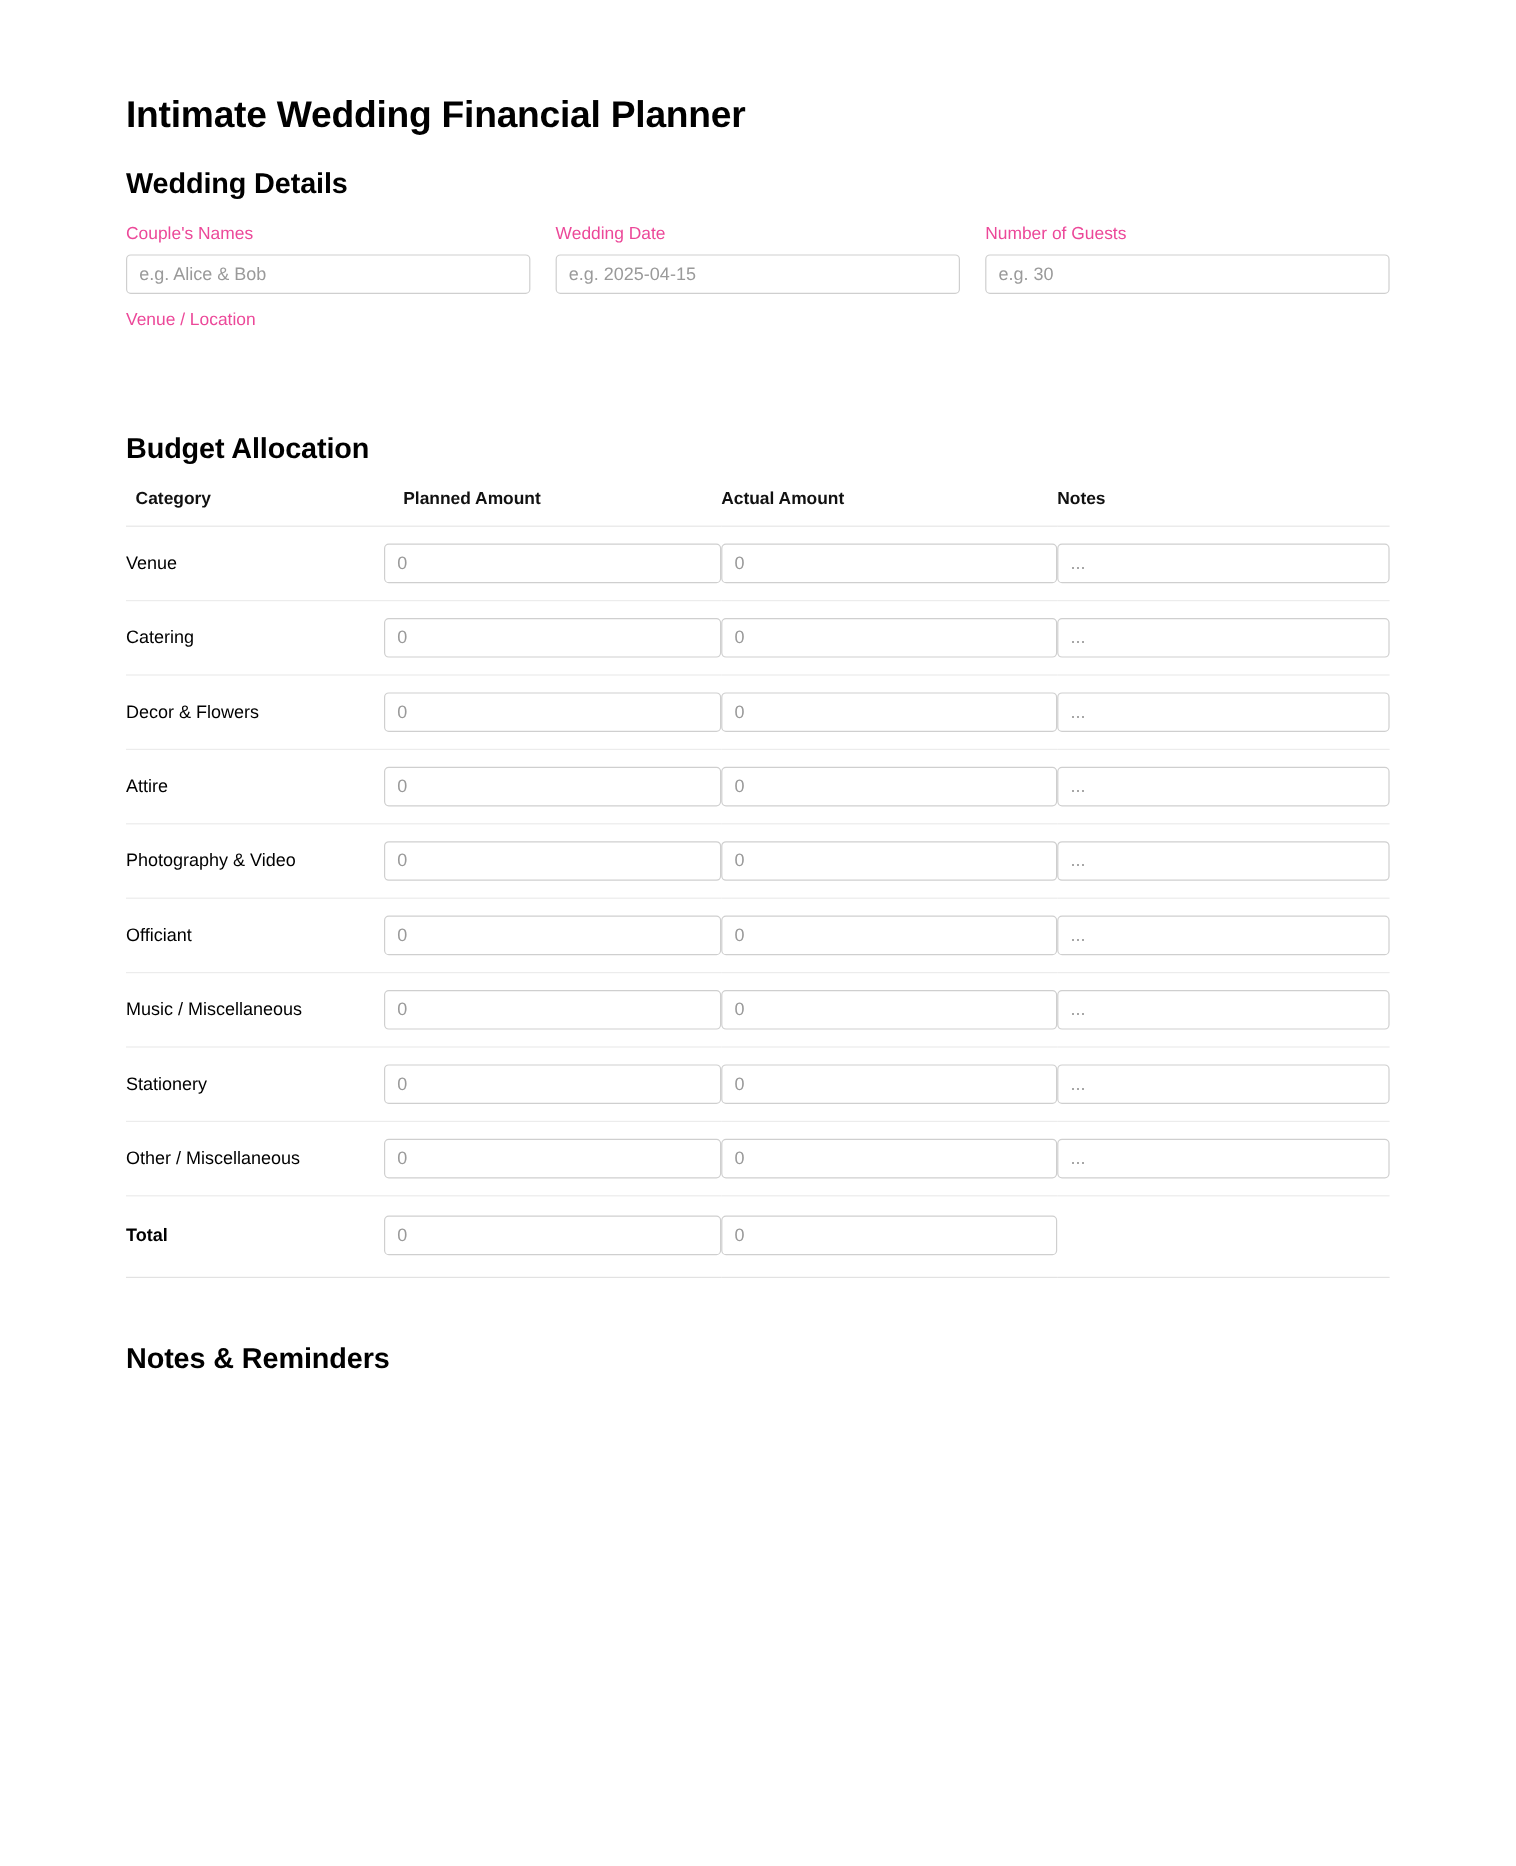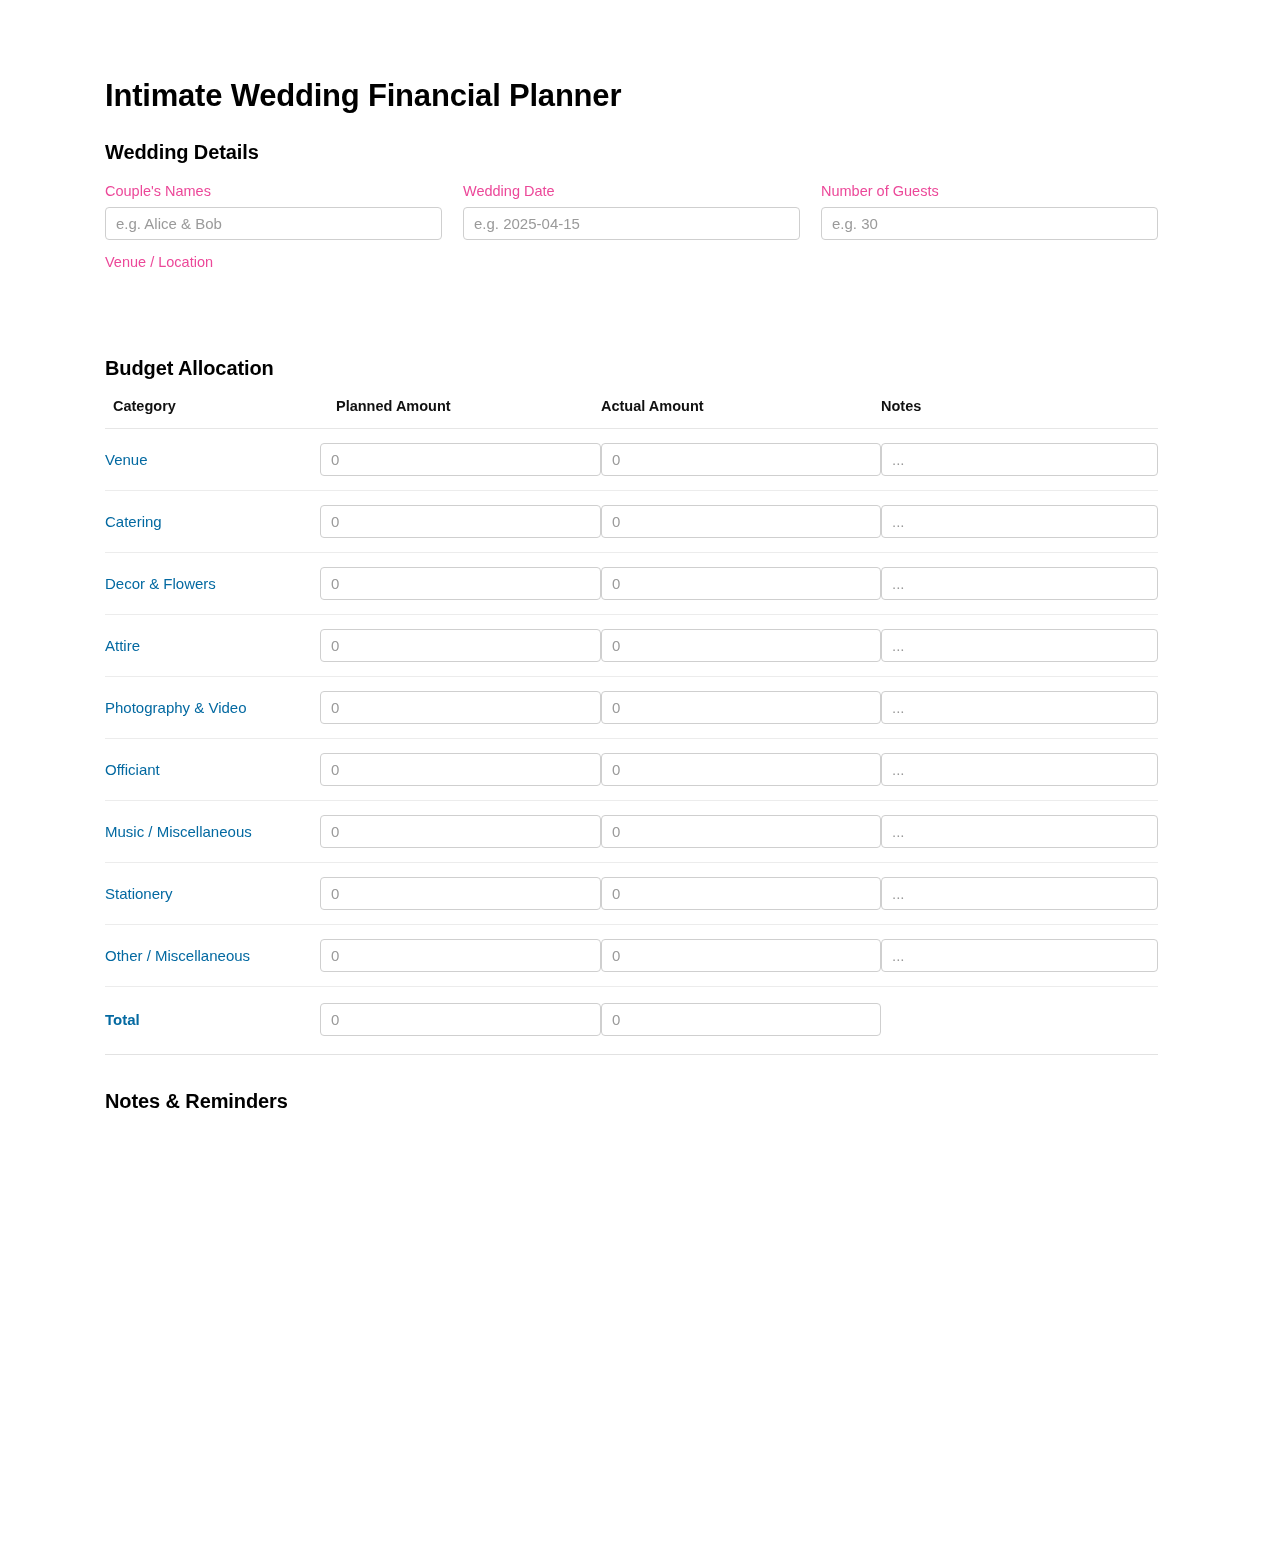--- a/index.html
+++ b/index.html
@@ -26,21 +26,21 @@
   }
 
   h1.page-title {
     font-size: 31px;
     font-weight: bold;
     letter-spacing: -0.2px;
     margin: 0 0 26px 0;
     line-height: 1.15;
   }
   h2.section-title {
-    font-size: 20px;
+    font-size: 24px;
     font-weight: bold;
     margin: 0 0 18px 0;
     line-height: 1.2;
     letter-spacing: -0.1px;
   }
 
   
   .form-grid {
     display: grid;
     grid-template-columns: 1fr 1fr 1fr;
@@ -69,21 +69,21 @@
     border-radius: 4px;
     background: #ffffff;
     outline: none;
     width: 100%;
   }
   input.text-input::placeholder { color: #9a9a9a; opacity: 1; }
 
   .details-block { margin-bottom: 64px; }
 
   
-  .budget-block { margin-bottom: 34px; }
+  .budget-block { margin-bottom: 54px; }
   table.budget {
     width: 1053px;
     border-collapse: collapse;
     table-layout: fixed;
   }
   table.budget col.c-cat    { width: 215px; }
   table.budget col.c-plan   { width: 281px; }
   table.budget col.c-actual { width: 280px; }
   table.budget col.c-notes  { width: 277px; }
 
@@ -102,21 +102,21 @@
 
   table.budget td {
     border-bottom: 1px solid #ececec;
     padding: 14px 0;
     vertical-align: middle;
   }
   table.budget tr:last-child td { border-bottom: 1px solid #e2e2e2; }
 
   td.cat-cell {
     font-size: 15px;
-    color: #0369a1;
+    color: #000000;
     padding-left: 8px;
   }
   tr.total-row td.cat-cell { font-weight: bold; }
   tr.total-row td { padding-top: 16px; padding-bottom: 18px; }
 
   td.plan-cell   { padding-left: 16px; padding-right: 16px; }
   td.actual-cell { padding-left: 0px;  padding-right: 16px; }
   td.notes-cell  { padding-left: 0px;  padding-right: 8px; }
 
   input.amount-input,

